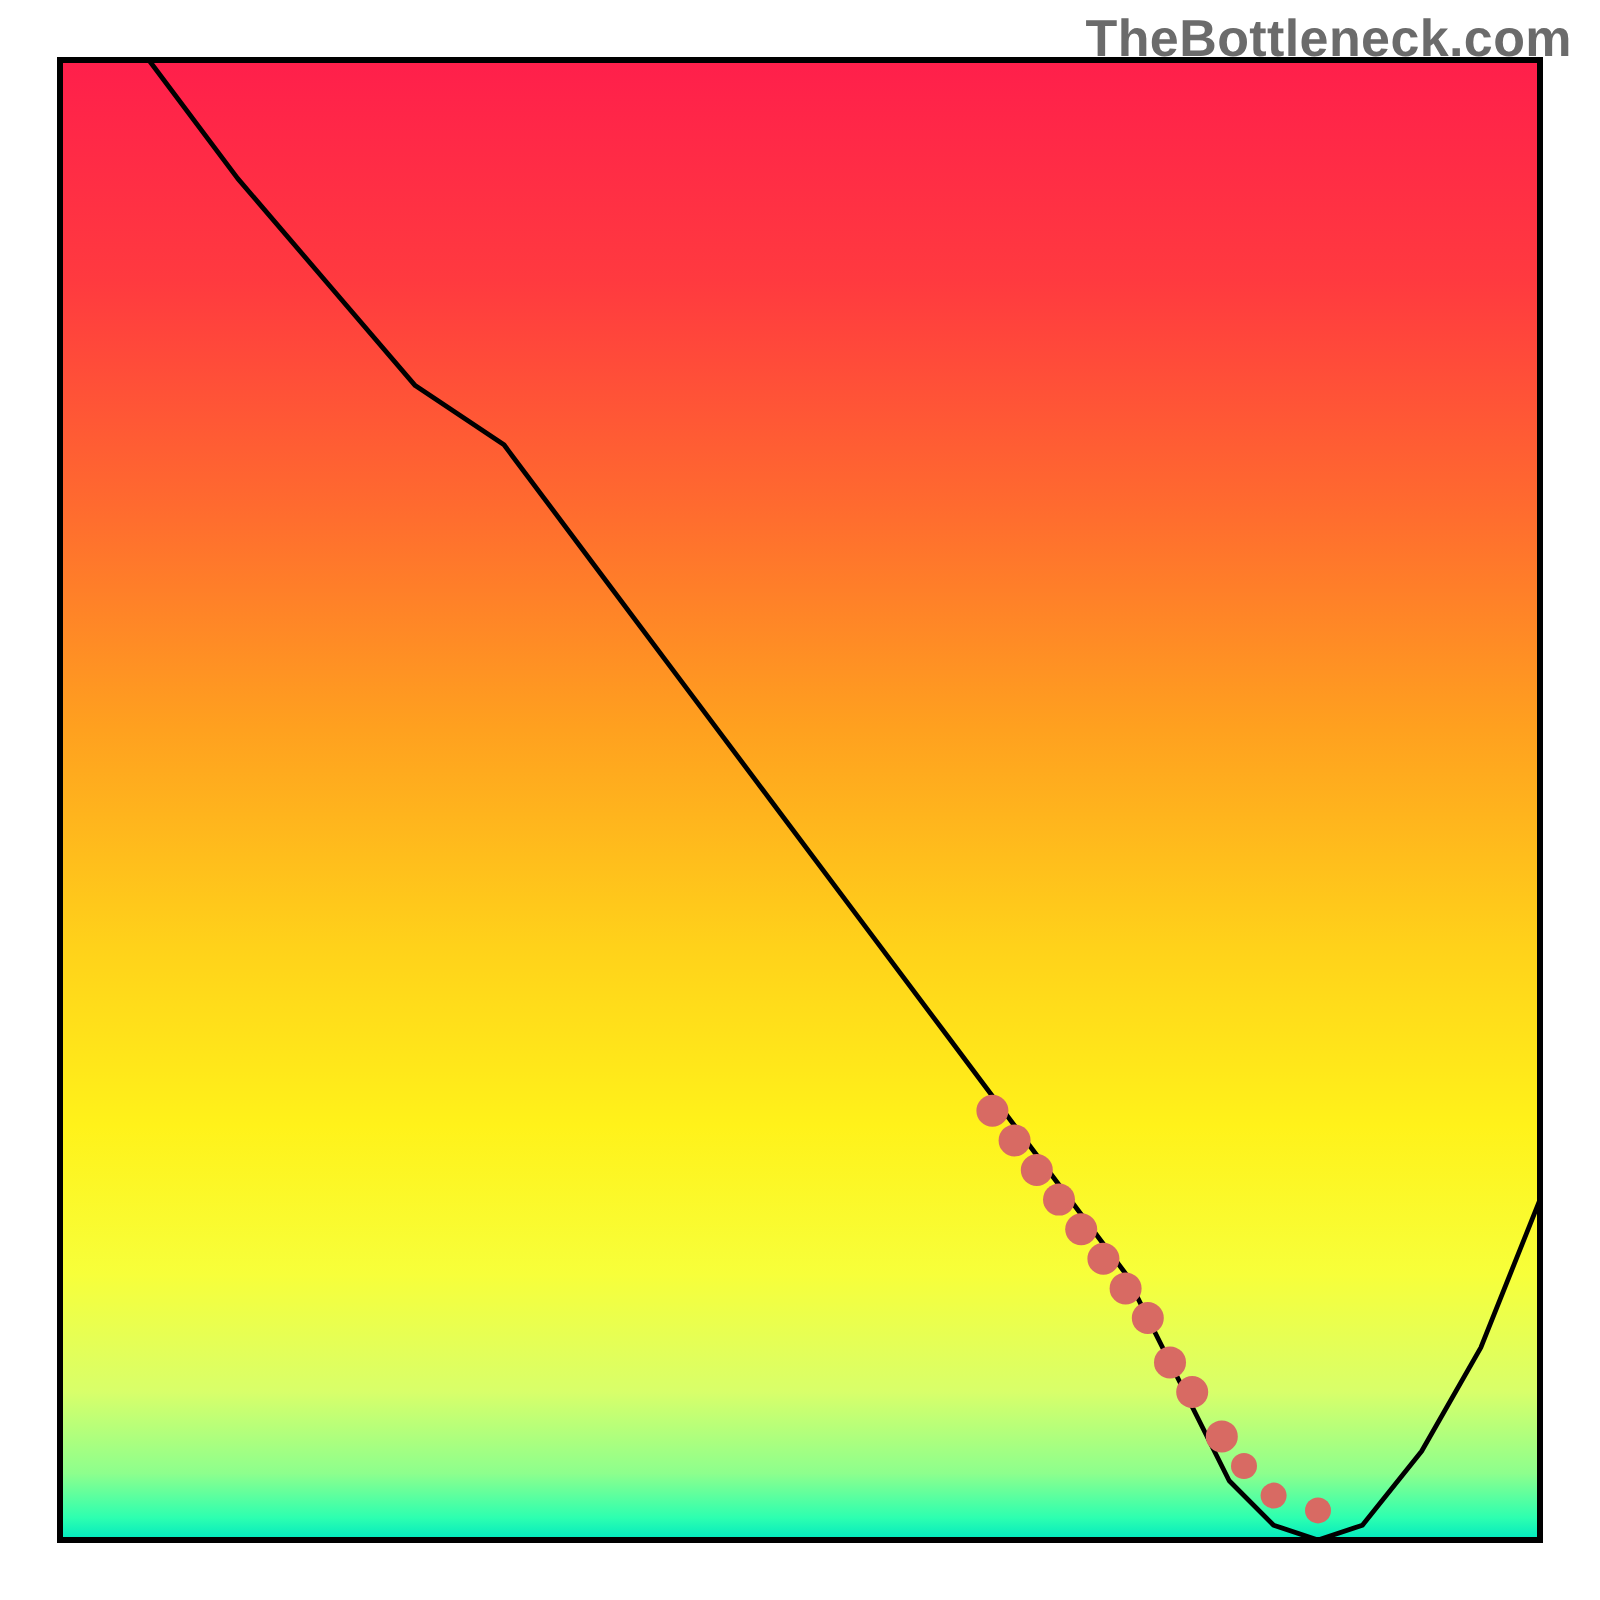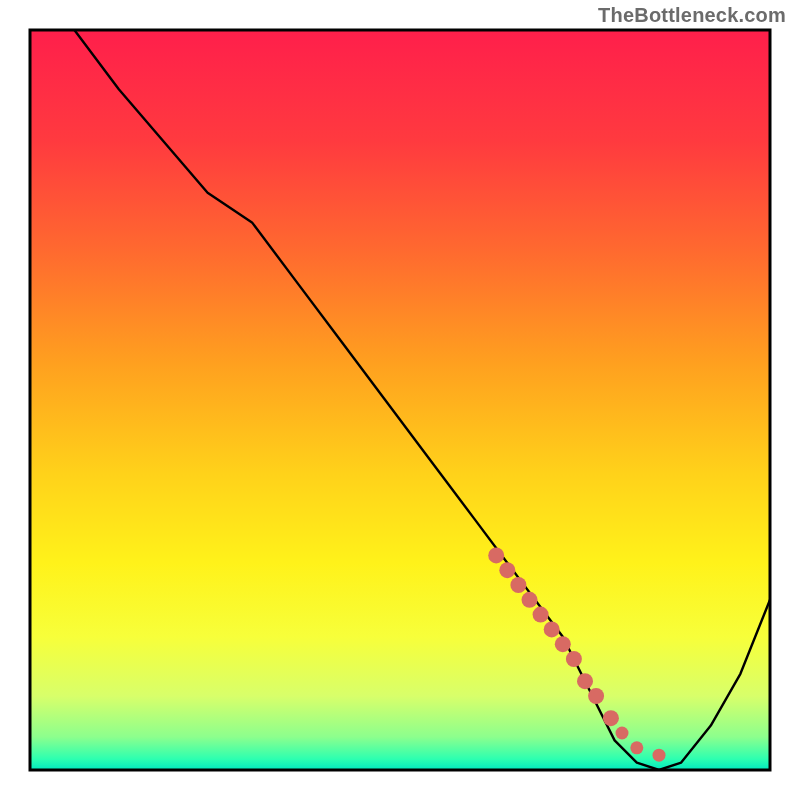--- a/index.html
+++ b/index.html
@@ -14,21 +14,21 @@
   .frame {
     position: relative;
     width: 800px;
     height: 800px;
     box-sizing: border-box;
   }
   .watermark {
     position: absolute;
     top: 4px;
     right: 14px;
-    font-size: 20px;
+    font-size: 26px;
     font-weight: 600;
     color: #6b6b6b;
     letter-spacing: 0.2px;
     z-index: 10;
   }
   svg {
     display: block;
   }
 </style>
 </head>

